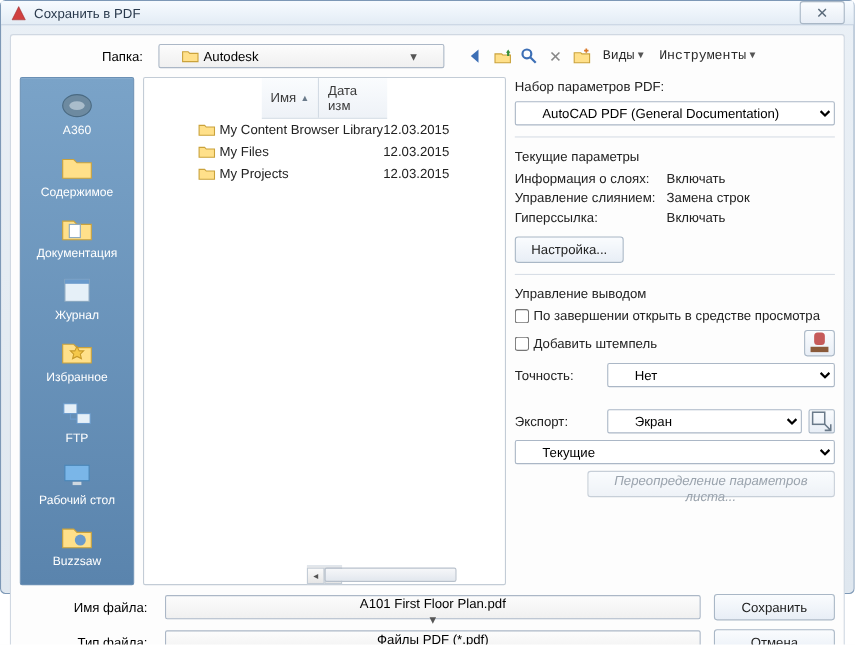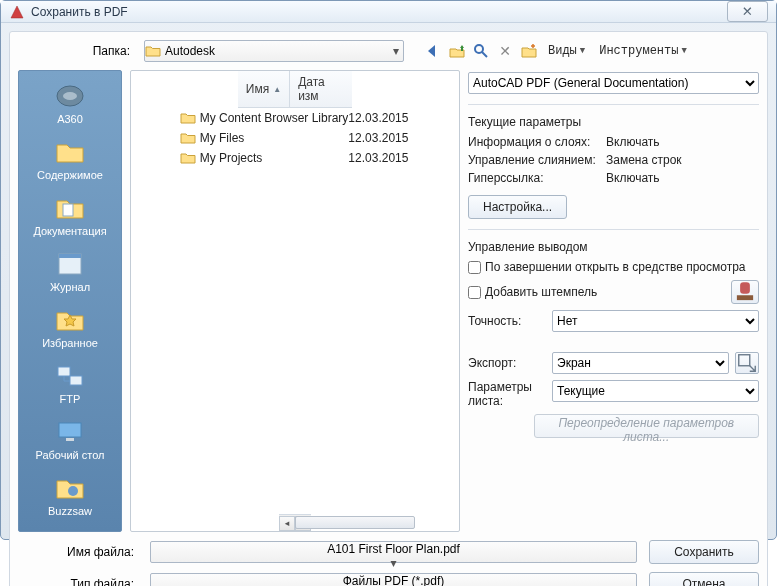--- a/index.html
+++ b/index.html
@@ -63,21 +63,21 @@
     width: 120px;
     text-align: right;
     padding-right: 8px;
   }
   select, input[type=text], .combo {
     font: inherit;
     height: 22px;
     border: 1px solid #abb7c6;
     border-radius: 2px;
     background: #fff;
-    padding: 0 0;
+    padding: 0 20px;
   }
   .combo {
     display: flex;
     align-items: center;
     background: linear-gradient(#fcfcfc,#f0f0f0);
   }
   .combo .combo-icon { width:16px; height:16px; margin-right:4px; }
   .combo .combo-text { flex:1; }
   .combo .combo-arrow { width:14px; color:#555; text-align:center; }
   .location-combo { flex: 0 0 260px; }
@@ -408,20 +408,21 @@
         <div class="hscroll">
           <div class="arrow">◂</div>
           <div class="track">
             <div class="thumb"></div>
           </div>
           <div class="arrow">▸</div>
         </div>
       </div>
 
       <div class="right-panel">
+        <div>Набор параметров PDF:</div>
         <select>
           <option>AutoCAD PDF (General Documentation)</option>
         </select>
 
         <div class="hr"></div>
         <div>Текущие параметры</div>
 
         <div class="rp-grid">
           <div>Информация о слоях:</div>
           <div>Включать</div>
@@ -470,21 +471,20 @@
           </select>
           <span class="small-icon-btn">
             <svg viewBox="0 0 16 16">
                 <rect x="2" y="2" width="8" height="8" fill="none" stroke="#6a7a8a"></rect>
                 <path d="M10 10 l4 4 M14 10 v4 h-4" stroke="#6a7a8a" fill="none"></path>
               </svg>
           </span>
         </div>
 
         <div class="rp-row" style="align-items:flex-start">
-          <span style="width:78px">Параметры листа:</span>
           <select style="flex:1">
             <option>Текущие</option>
           </select>
         </div>
 
         <div class="rp-row">
           <span style="width:78px"></span>
           <button class="override-btn" disabled="">Переопределение параметров листа...</button>
         </div>
       </div>

